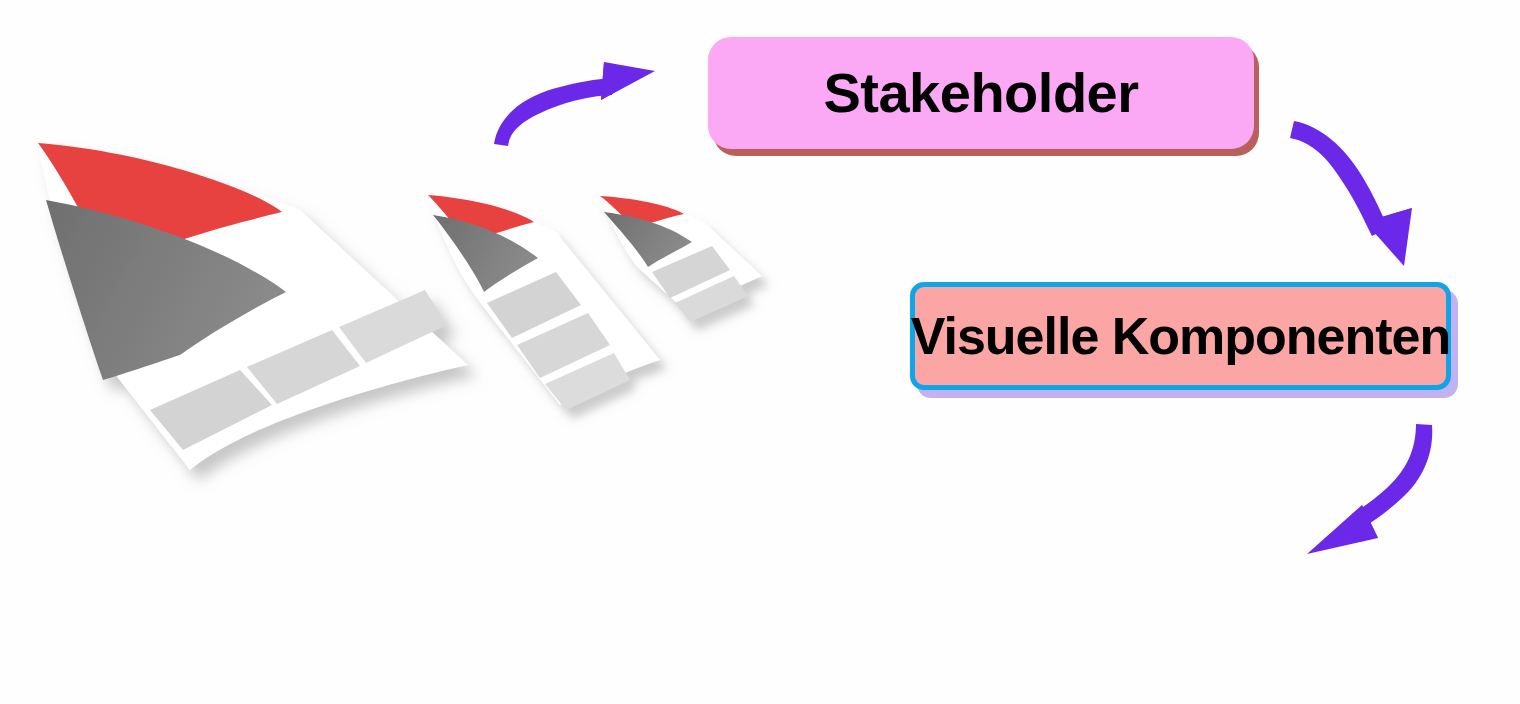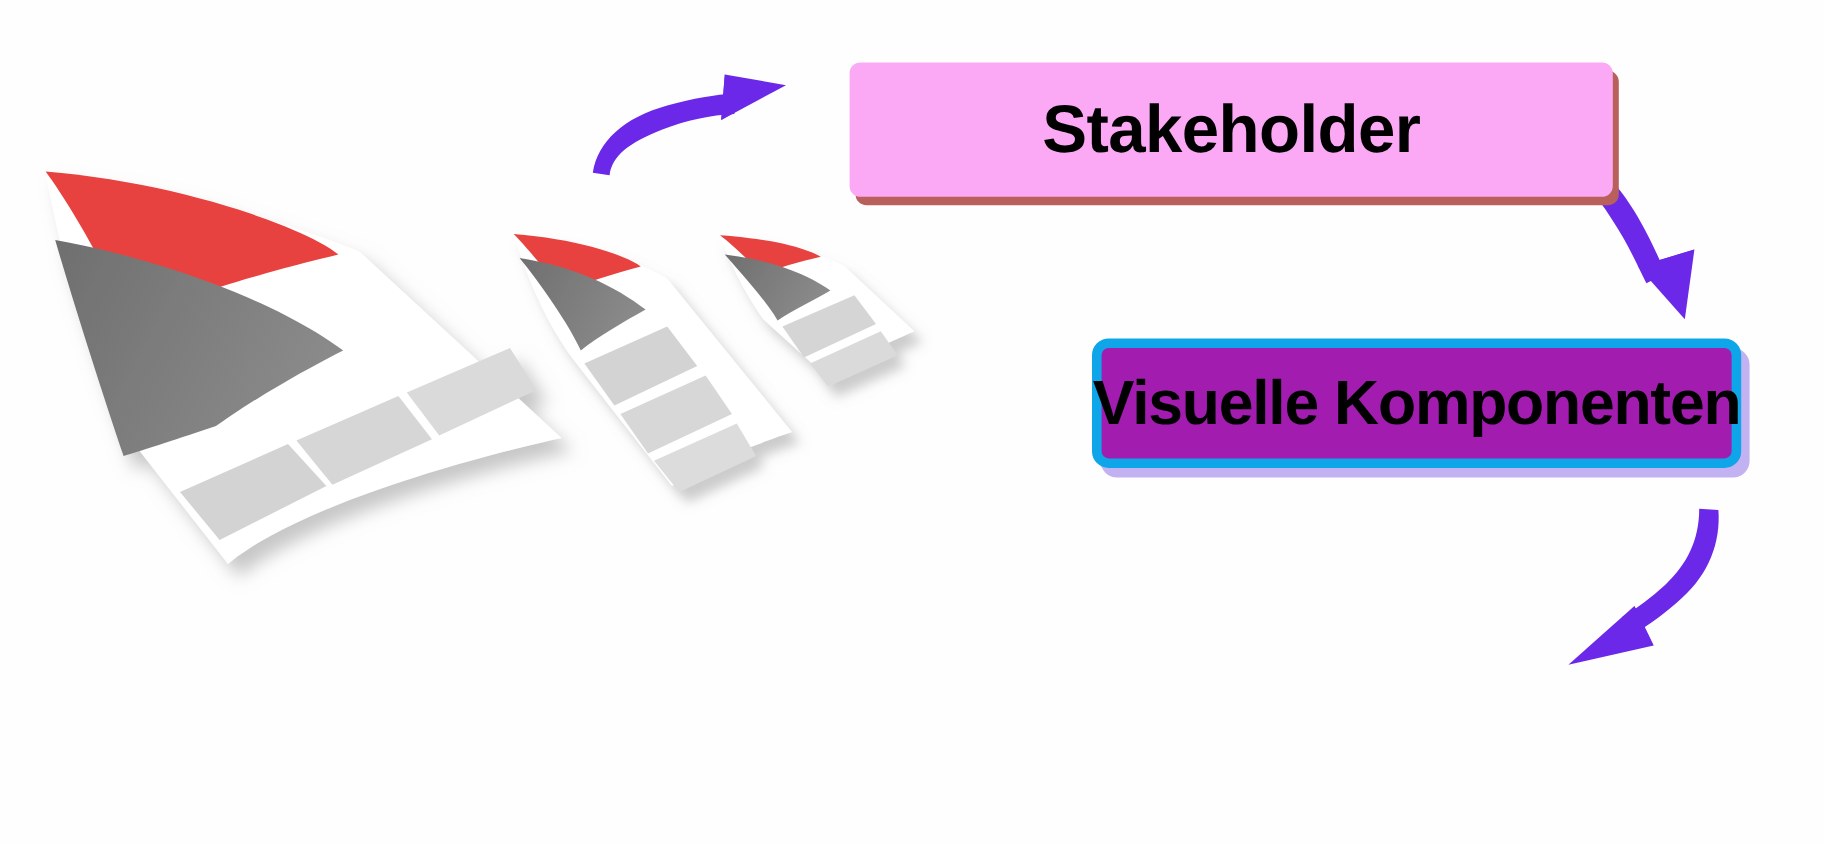--- a/index.html
+++ b/index.html
@@ -37,41 +37,40 @@
   .node-label {
     color: #000000;
     white-space: nowrap;
     line-height: 1;
   }
 
   
   #node-stakeholder {
     left: 708px;
     top: 37px;
-    width: 636px;
+    width: 546px;
     height: 112px;
     background: #FBA8F5;
-    border-radius: 9px;
+    border-radius: 23px;
     box-shadow: 5px 7px 0 0 #B9605C;
-    margin-top: 15px;
   }
   #node-stakeholder .node-label {
     font-size: 56px;
     font-weight: bold;
     letter-spacing: -0.5px;
   }
 
   
   #node-visuelle {
     left: 910px;
     top: 282px;
     width: 541px;
     height: 108px;
-    background: #a21caf;
-    border: 8px solid #0ea5e9;
+    background: #fca5a5;
+    border: 5px solid #0ea5e9;
     border-radius: 14px;
     box-shadow: 7px 8px 0 0 #C2B2F2;
   }
   #node-visuelle .node-label {
     font-size: 52px;
     font-weight: bold;
     letter-spacing: -1px;
   }
 
   

